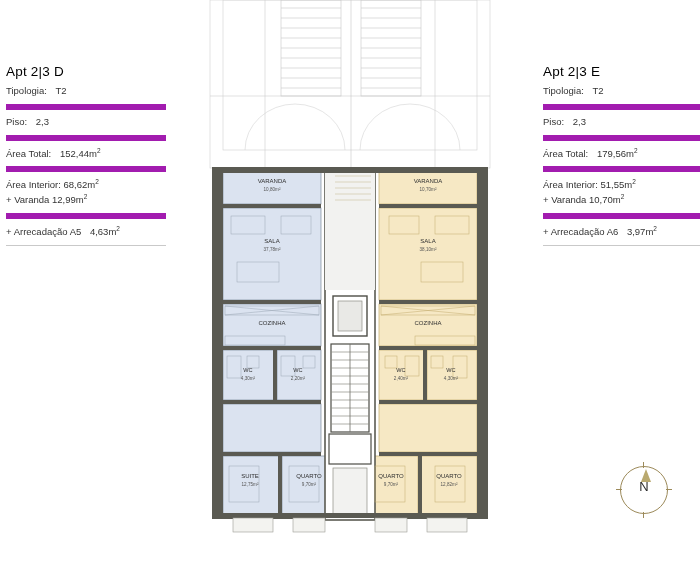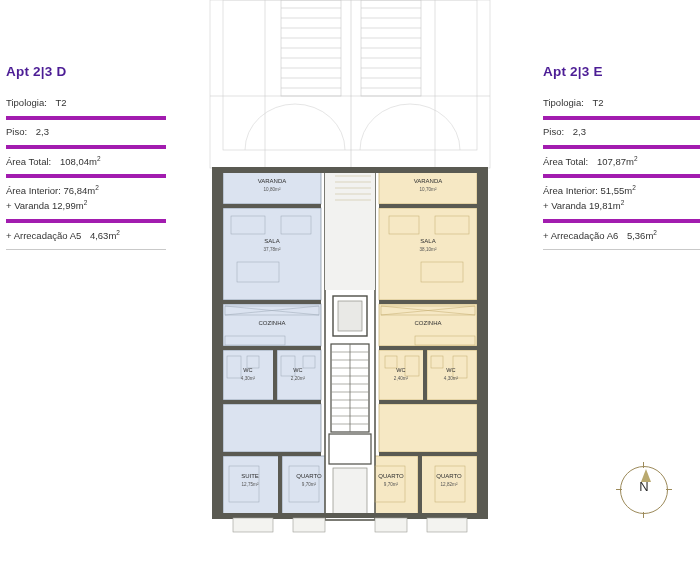--- a/index.html
+++ b/index.html
@@ -21,28 +21,27 @@
     position: absolute;
     top: 64px;
     width: 160px;
   }
   .panel.left  { left: 6px; }
   .panel.right { left: 543px; }
 
   .panel-title {
     font-size: 13.5px;
     letter-spacing: .2px;
-    color: #4c1d95;
-    margin-bottom: 12px;
-    font-weight: bold;
+    color: #000000;
+    margin-bottom: 0;
   }
   .spec-row {
     font-size: 9.5px;
     color: #333;
-    border-bottom: 4px solid #a21caf;
+    border-bottom: 6px solid #a21caf;
     padding: 5px 0 6px 0;
     line-height: 1.45;
     white-space: nowrap;
   }
   .spec-row:last-child { border-bottom: 1px solid #c9c9c9; }
   .spec-label { color: #333; }
   .spec-val { margin-left: 6px; }
   sup { font-size: 6.5px; vertical-align: super; }
 
   
@@ -105,25 +104,25 @@
     <span class="spec-val">T2</span>
   </div>
 
   <div class="spec-row">
     <span class="spec-label">Piso:</span>
     <span class="spec-val">2,3</span>
   </div>
 
   <div class="spec-row">
     <span class="spec-label">Área Total:</span>
-    <span class="spec-val">108,04m</span><sup>2</sup>
-  </div>
-
-  <div class="spec-row">
-    <div><span>Área Interior: 76,84m</span><sup>2</sup></div>
+    <span class="spec-val">152,44m</span><sup>2</sup>
+  </div>
+
+  <div class="spec-row">
+    <div><span>Área Interior: 68,62m</span><sup>2</sup></div>
     <div><span>+ Varanda 12,99m</span><sup>2</sup></div>
   </div>
 
   <div class="spec-row">
     <span class="spec-label">+ Arrecadação A5</span>
     <span class="spec-val">4,63m</span><sup>2</sup>
   </div>
 </div>
 
 <div class="panel right">
@@ -134,31 +133,31 @@
     <span class="spec-val">T2</span>
   </div>
 
   <div class="spec-row">
     <span class="spec-label">Piso:</span>
     <span class="spec-val">2,3</span>
   </div>
 
   <div class="spec-row">
     <span class="spec-label">Área Total:</span>
-    <span class="spec-val">107,87m</span><sup>2</sup>
+    <span class="spec-val">179,56m</span><sup>2</sup>
   </div>
 
   <div class="spec-row">
     <div><span>Área Interior: 51,55m</span><sup>2</sup></div>
-    <div><span>+ Varanda 19,81m</span><sup>2</sup></div>
+    <div><span>+ Varanda 10,70m</span><sup>2</sup></div>
   </div>
 
   <div class="spec-row">
     <span class="spec-label">+ Arrecadação A6</span>
-    <span class="spec-val">5,36m</span><sup>2</sup>
+    <span class="spec-val">3,97m</span><sup>2</sup>
   </div>
 </div>
 
 <svg id="plan" viewBox="0 0 330 540">
 
   <g stroke="#cfcfcf" fill="none" stroke-width="0.6">
     <rect x="25" y="0" width="280" height="168"></rect>
     <rect x="38" y="0" width="254" height="150"></rect>
     <line x1="80" y1="0" x2="80" y2="168"></line>
     <line x1="250" y1="0" x2="250" y2="168"></line>

